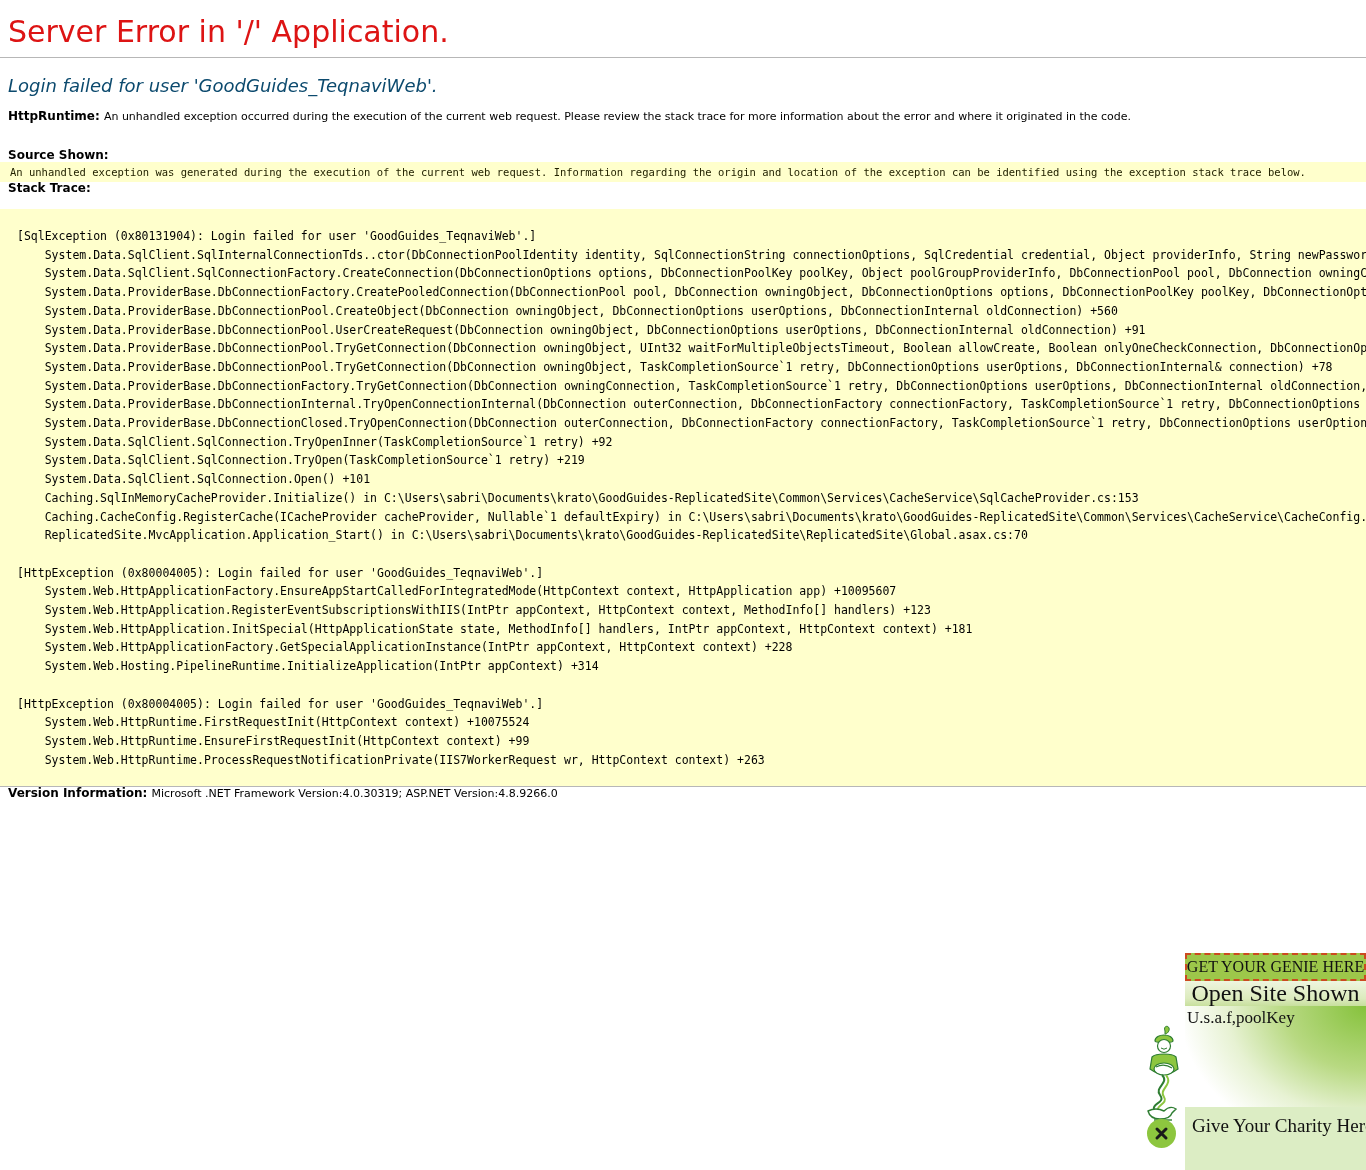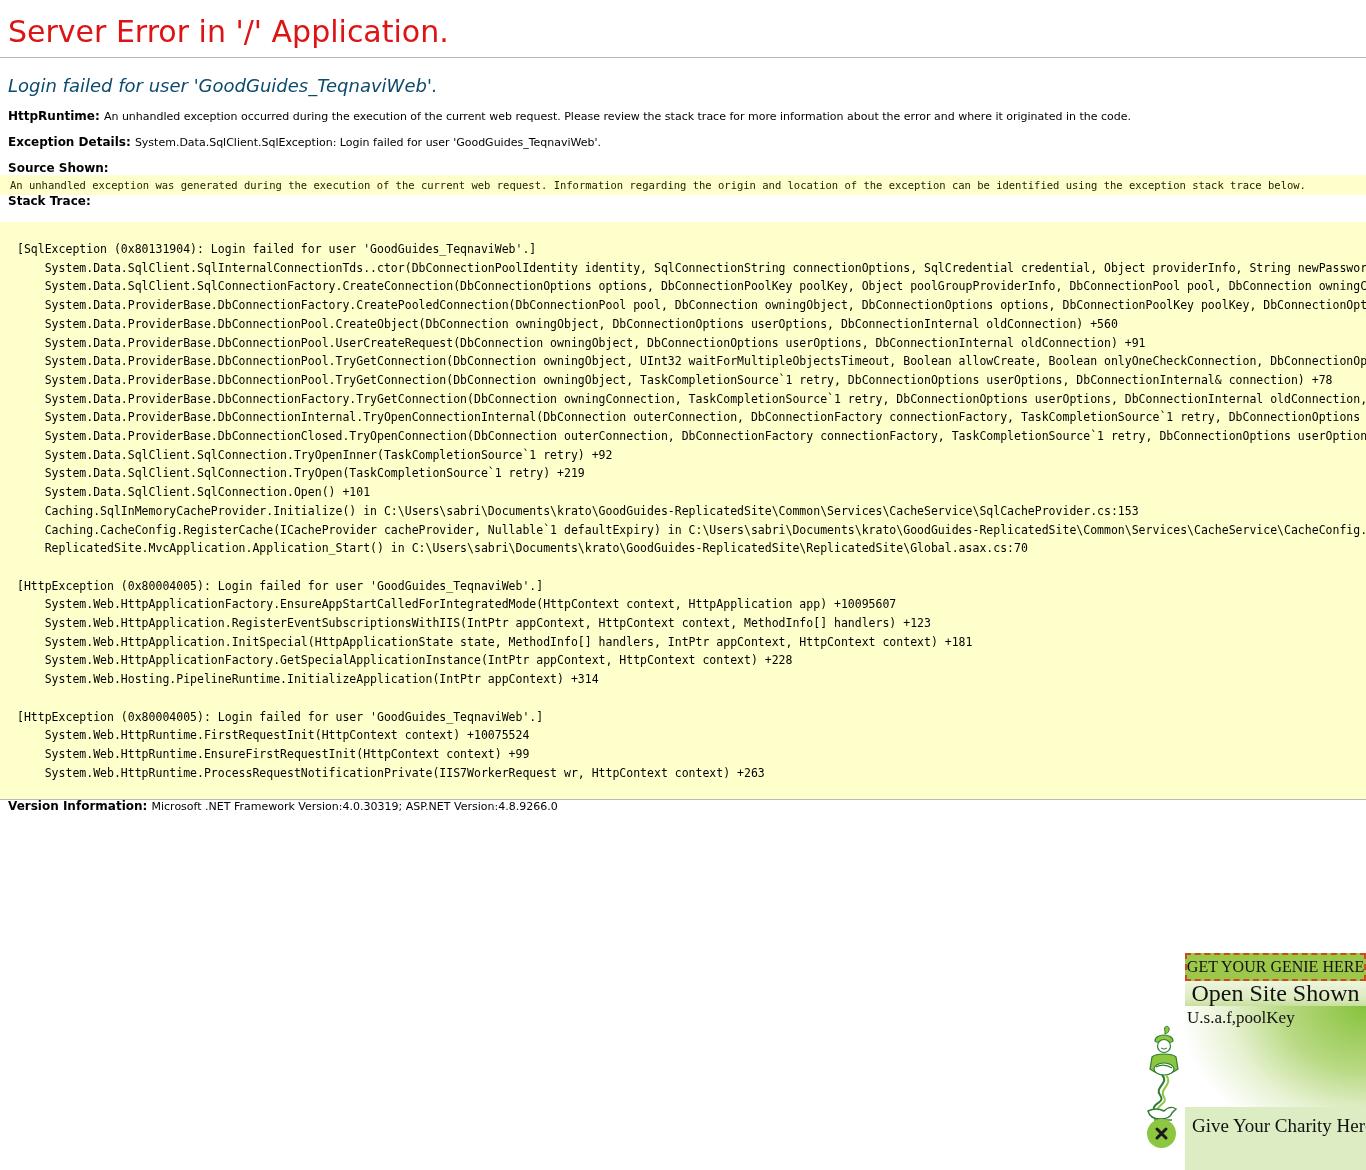--- a/index.html
+++ b/index.html
@@ -101,21 +101,20 @@
 <body>
 
 <div class="content">
 
   <h1 class="page-title">Server Error in '/' Application.</h1>
   <hr class="rule">
   <h2 class="page-subtitle">Login failed for user 'GoodGuides_TeqnaviWeb'.</h2>
 
   <p class="meta-line"><b>HttpRuntime: </b><span>An unhandled exception occurred during the execution of the current web request. Please review the stack trace for more information about the error and where it originated in the code.</span></p>
   <div class="gap-s"></div>
-  <p class="meta-line"><b>Exception Details: </b><span>System.Data.SqlClient.SqlException: Login failed for user 'GoodGuides_TeqnaviWeb'.</span></p>
   <div class="gap-s"></div>
   <p class="meta-line"><b>Source Shown:</b></p>
 
   <div class="source-error-strip">An unhandled exception was generated during the execution of the current web request. Information regarding the origin and location of the exception can be identified using the exception stack trace below.</div>
 
   <p class="meta-line stack-label"><b>Stack Trace:</b></p>
 
   <div class="stack-box">
     <pre>[SqlException (0x80131904): Login failed for user 'GoodGuides_TeqnaviWeb'.]
     System.Data.SqlClient.SqlInternalConnectionTds..ctor(DbConnectionPoolIdentity identity, SqlConnectionString connectionOptions, SqlCredential credential, Object providerInfo, String newPassword, SecureString newSecurePassword, Boolean redirectedUserInstance) +1431

